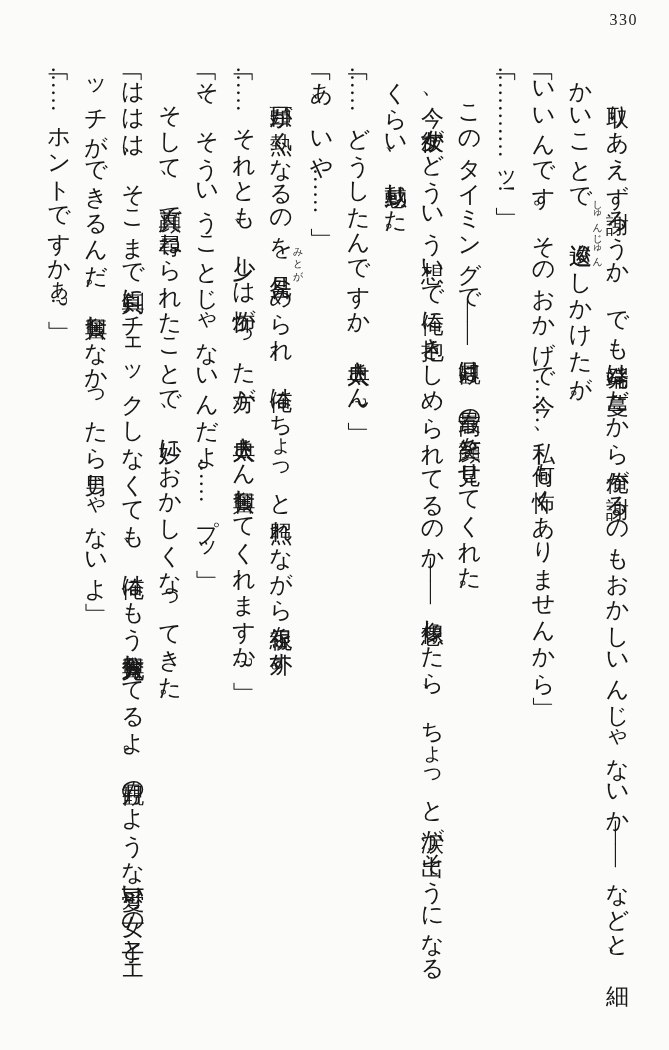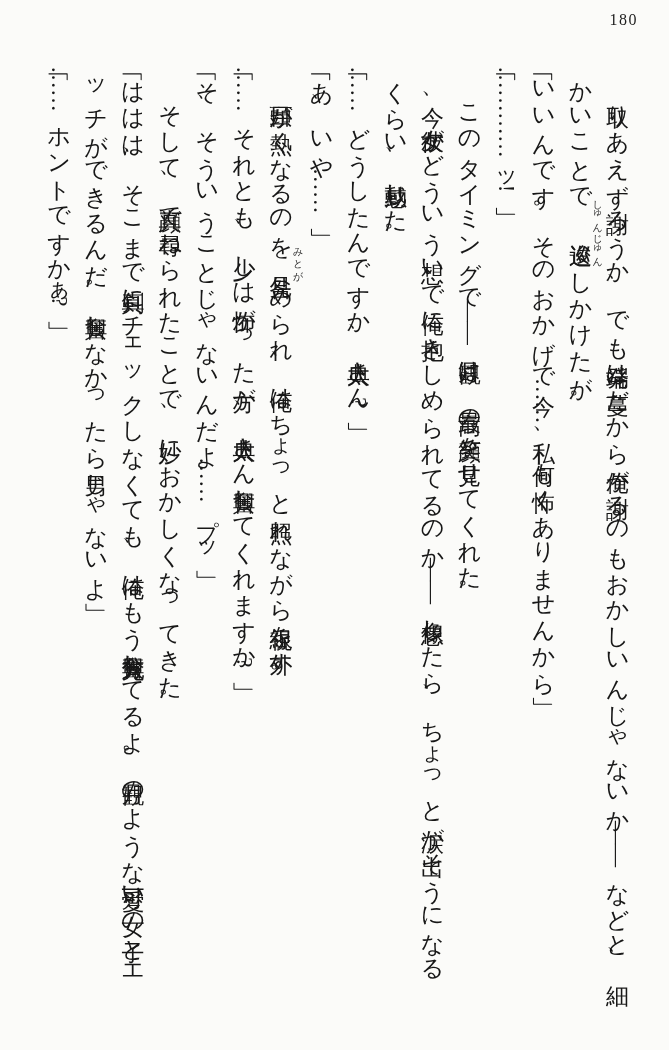--- a/index.html
+++ b/index.html
@@ -54,21 +54,21 @@
   .text-block rt {
     font-size: 10px;
     letter-spacing: 0;
     color: #2a2a2a;
   }
 </style>
 </head>
 <body>
 
 <div class="page">
-  <div class="page-number">180</div>
+  <div class="page-number">330</div>
   <div class="text-block">
       <p class="indent">取りあえず謝ろうか、でも発端は蔓だから俺が謝るのもおかしいんじゃないか――などと、細かいことで<ruby>逡巡<rt>しゅんじゅん</rt></ruby>しかけたが。</p>
       <p>「いいんです。そのおかげで今……私、何も怖くありませんから」</p>
       <p>「…………ッ!」</p>
       <p class="indent">このタイミングで――観月は、最高の笑顔を見せてくれた。</p>
       <p class="indent">今、彼女がどういう想いで俺に抱きしめられてるのか――想像したら、ちょっと涙が出そうになるくらい、感動した。</p>
       <p>「……どうしたんですか、典太さん?」</p>
       <p>「あ、いや……」</p>
       <p class="indent">目頭が熱くなるのを<ruby>見咎<rt>みとが</rt></ruby>められ、俺はちょっと照れながら視線を外す。</p>
       <p>「……それとも、少しは怖がった方が、典太さん興奮してくれますか?」</p>

